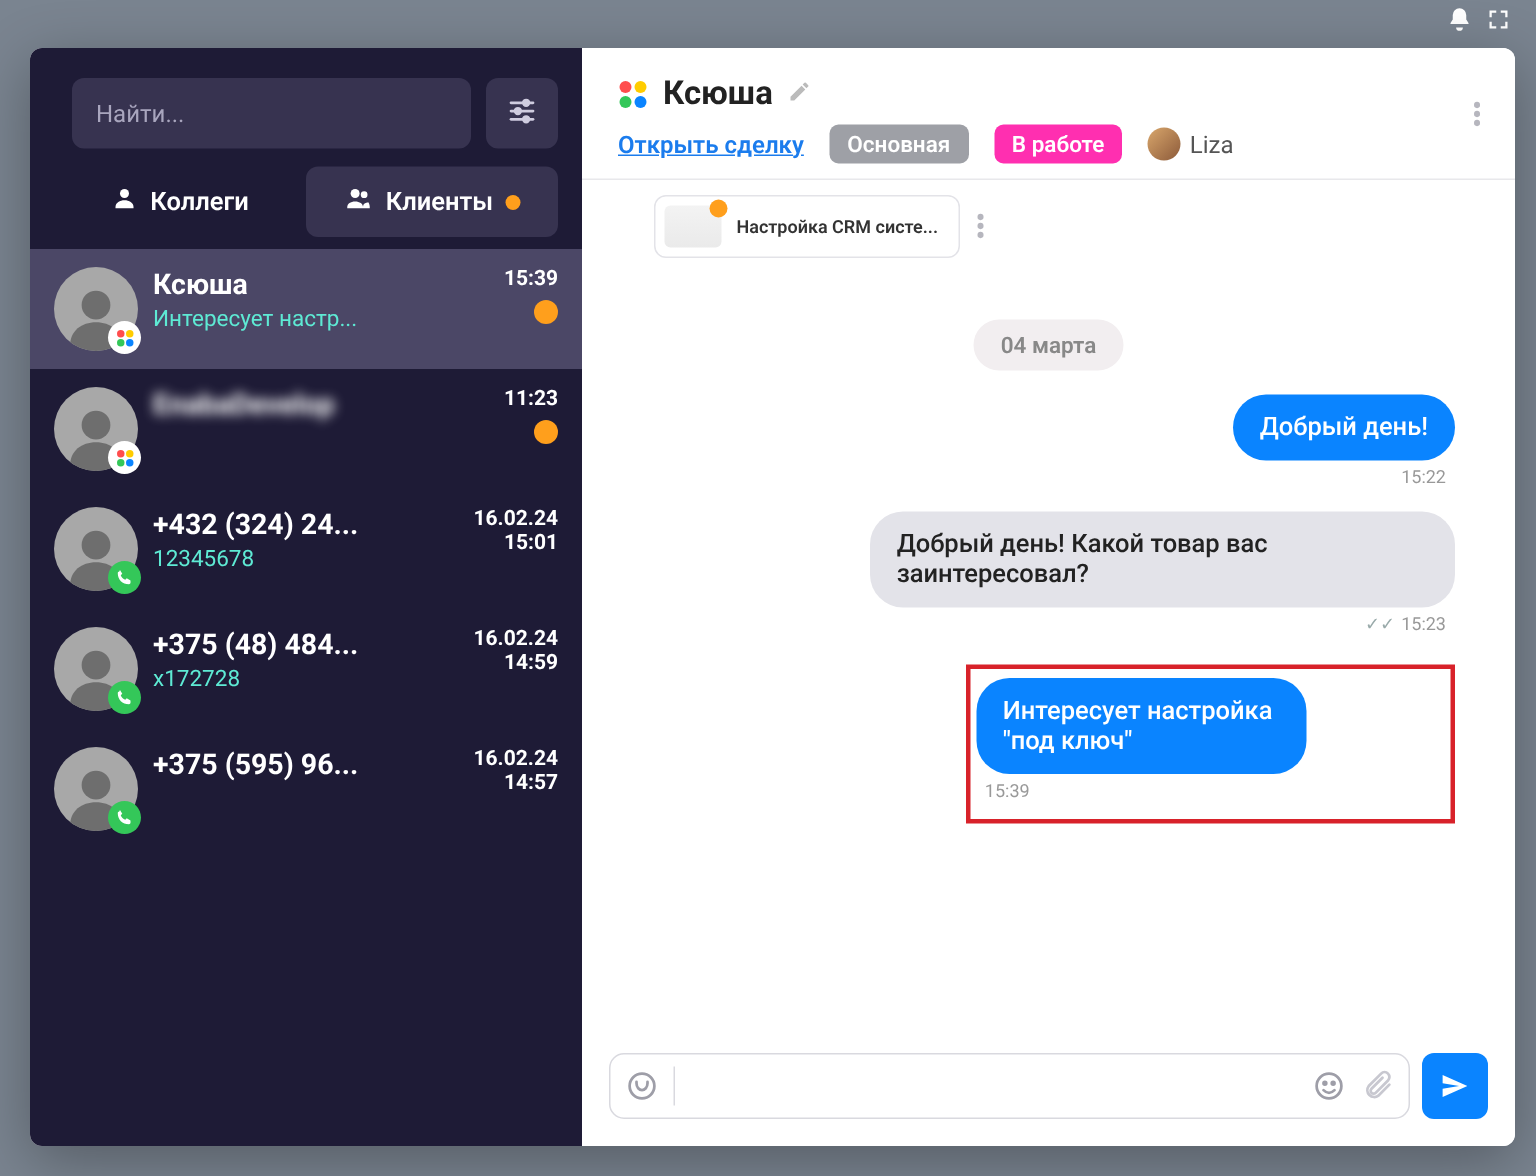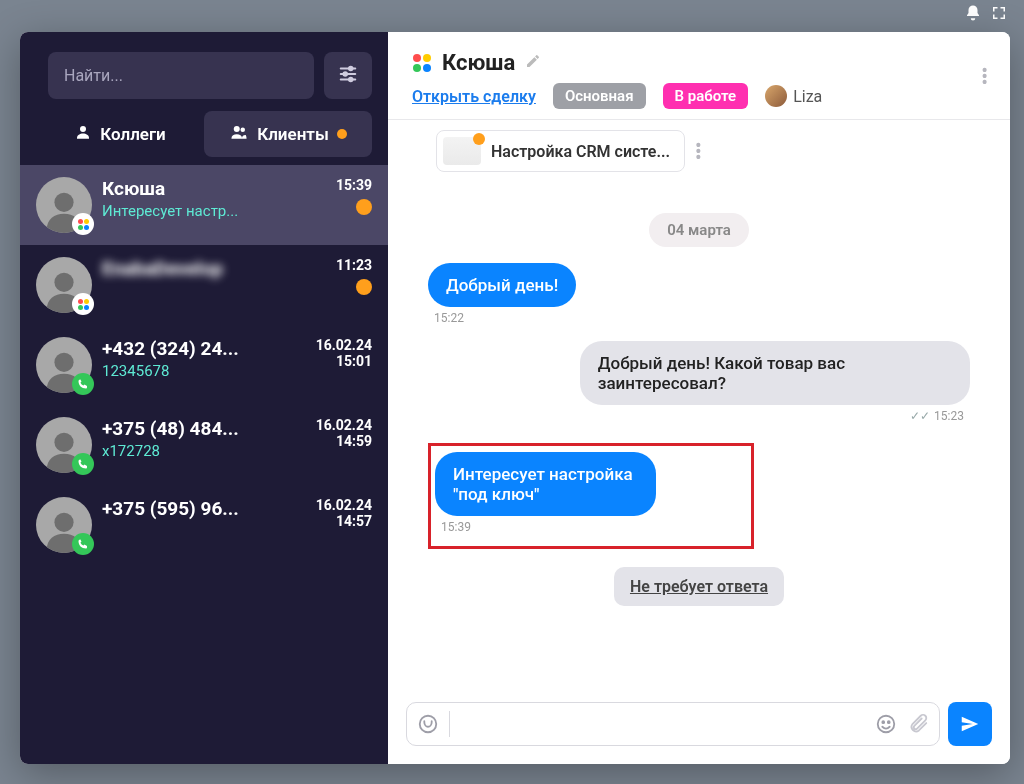--- a/index.html
+++ b/index.html
@@ -49,26 +49,26 @@
   .pill.gray { background:#9ea0a6; }
   .pill.pink { background:#ff2fb0; }
   .assignee { display:flex; align-items:center; gap:6px; font-size:16px; color:#555; }
   .assignee-ava { width:22px; height:22px; border-radius:50%; background:linear-gradient(135deg,#d9a76c,#8c5a3a); }
   .more-v { position:absolute; top:50%; right:20px; transform:translateY(-50%); color:#b6b6be; cursor:pointer; font-size:20px; letter-spacing:2px; line-height:6px; }
   .more-v span{ display:block; }
   .card-row { display:flex; align-items:center; gap:10px; padding:10px 24px 14px 48px; }
   .card { display:flex; align-items:center; gap:10px; background:#fff; border:1px solid #e3e3e8; border-radius:8px; padding:6px 14px 6px 6px; cursor:pointer; }
   .card-thumb { width:38px; height:28px; background:linear-gradient(#f3f3f3,#eaeaea); border-radius:4px; position:relative; }
   .card-thumb::after{content:"";position:absolute;top:-4px;right:-4px;width:12px;height:12px;background:#ff9f1c;border-radius:50%;}
-  .card-title { font-size:16px; font-weight:600; color:#333; }
+  .card-title { font-size:12px; font-weight:600; color:#333; }
   .messages { flex:1; overflow-y:auto; padding:16px 40px; }
   .date-sep { text-align:center; margin:18px 0 24px 0; }
   .date-sep span { background:#f2eef0; color:#888; padding:8px 18px; border-radius:20px; font-size:15px; font-weight:600; }
   .msg-row { margin-bottom:6px; display:flex; flex-direction:column; }
-  .msg-row.left { align-items:flex-start; }
+  .msg-row.left { align-items:flex-end; }
   .msg-row.right { align-items:flex-end; }
   .bubble { padding:12px 18px; border-radius:22px; font-size:17px; font-weight:500; max-width:72%; }
   .bubble.blue { background:#0a84ff; color:#fff; }
   .bubble.gray { background:#e3e3e9; color:#222; }
   .msg-time { font-size:12px; color:#999; margin:4px 6px 10px 6px; }
   .msg-time.right { text-align:right; }
   .msg-time .checks { color:#9aa; margin-right:4px; }
   .highlight-box { border:3px solid #d8222a; padding:6px 10px 2px 4px; margin:4px 0 12px 0; display:inline-block; }
   .noreply { text-align:center; margin-top:6px; }
   .noreply span { background:#e3e3e9; color:#444; padding:10px 16px; border-radius:10px; font-size:16px; font-weight:600; text-decoration:underline; cursor:pointer; display:inline-block; }
@@ -311,21 +311,20 @@
         <div class="msg-row right">
           <div class="bubble gray">Добрый день! Какой товар вас заинтересовал?</div>
           <div class="msg-time right"><span class="checks">✓✓</span>15:23</div>
         </div>
         <div class="msg-row left">
           <div class="highlight-box">
             <div class="bubble blue">Интересует настройка "под ключ"</div>
             <div class="msg-time ">15:39</div>
           </div>
         </div>
-        <div class="noreply"><span>Не требует ответа</span></div>
       </div>
 
     <div class="composer">
       <div class="comp-box">
         <span class="comp-icon">
             <svg width="22" height="22" viewBox="0 0 24 24" fill="none" stroke="#9e9ea8" stroke-width="2">
               <circle cx="12" cy="12" r="9"></circle>
               <path d="M8 10c0 3 2 5 4 5s4-2 4-5" stroke-linecap="round"></path>
               <line x1="8" y1="9" x2="8" y2="9" stroke-linecap="round"></line>
               <line x1="16" y1="9" x2="16" y2="9" stroke-linecap="round"></line>

